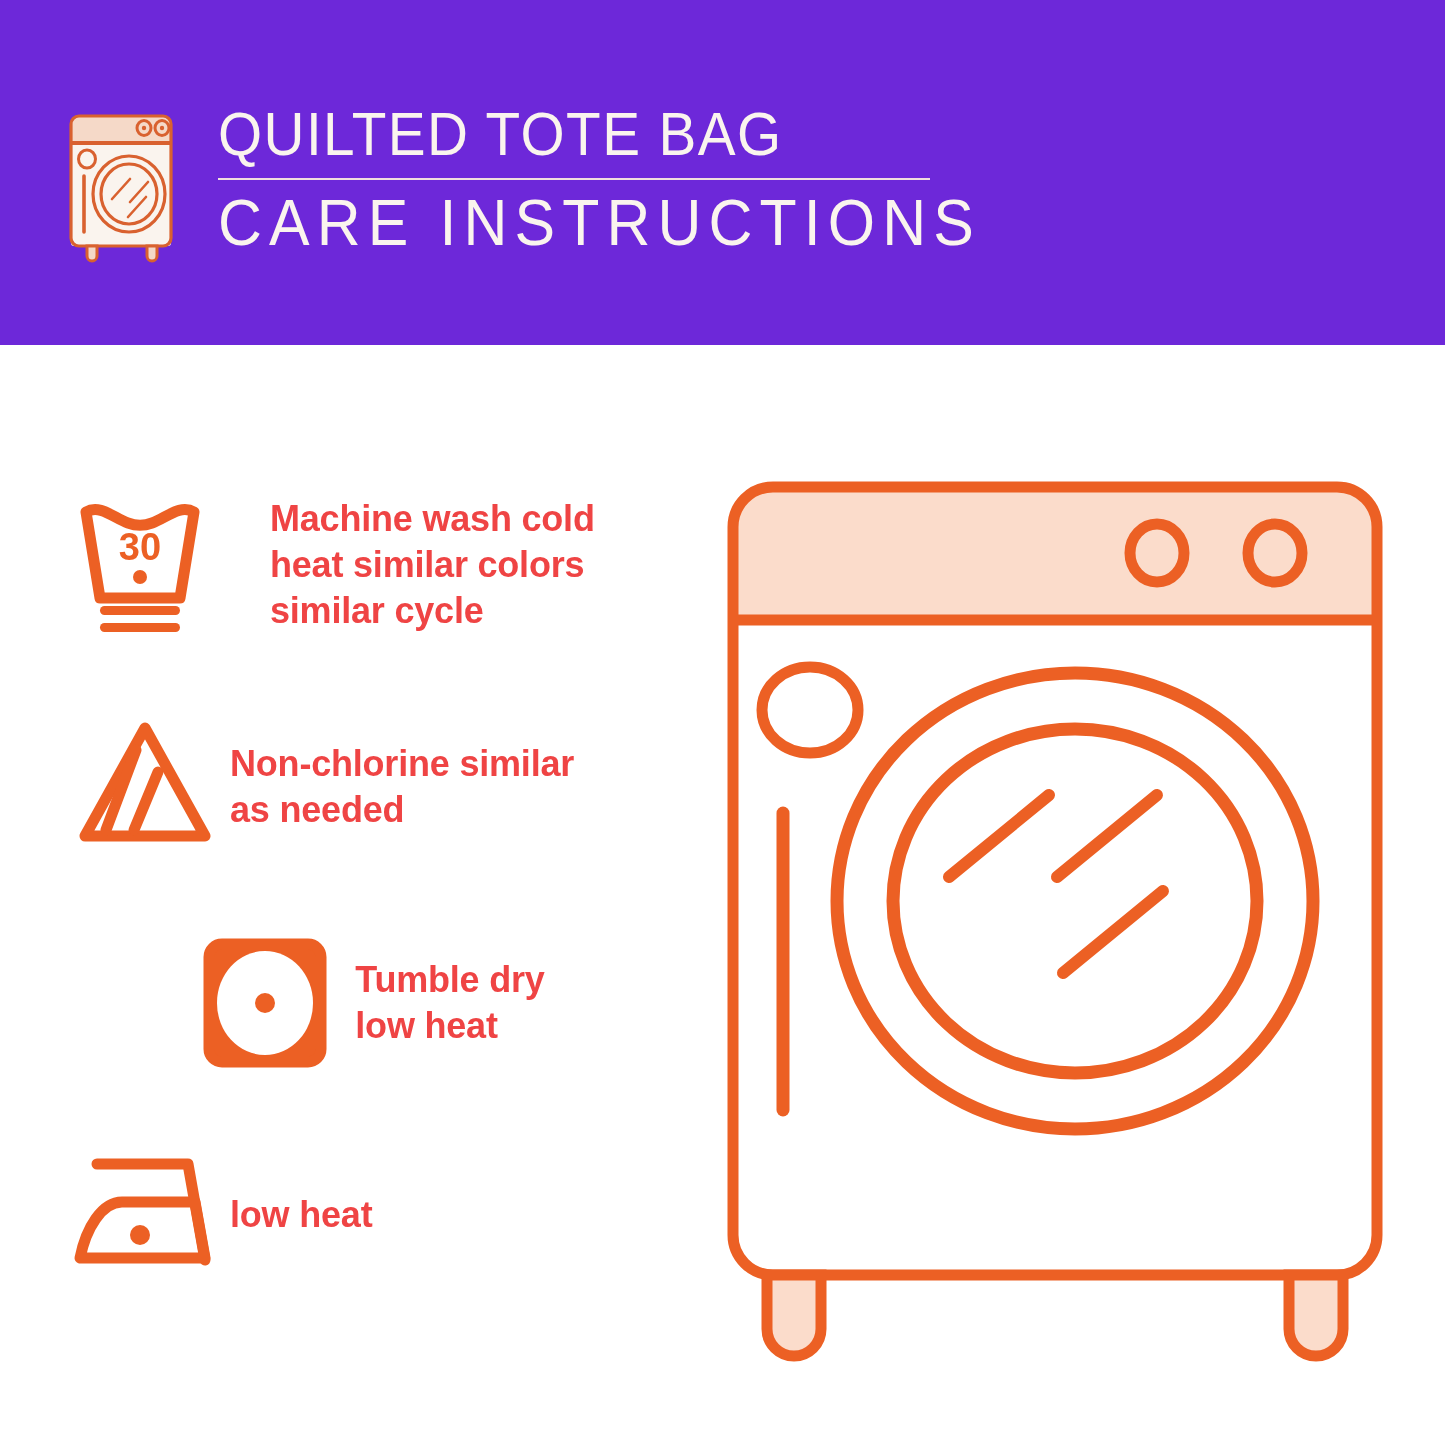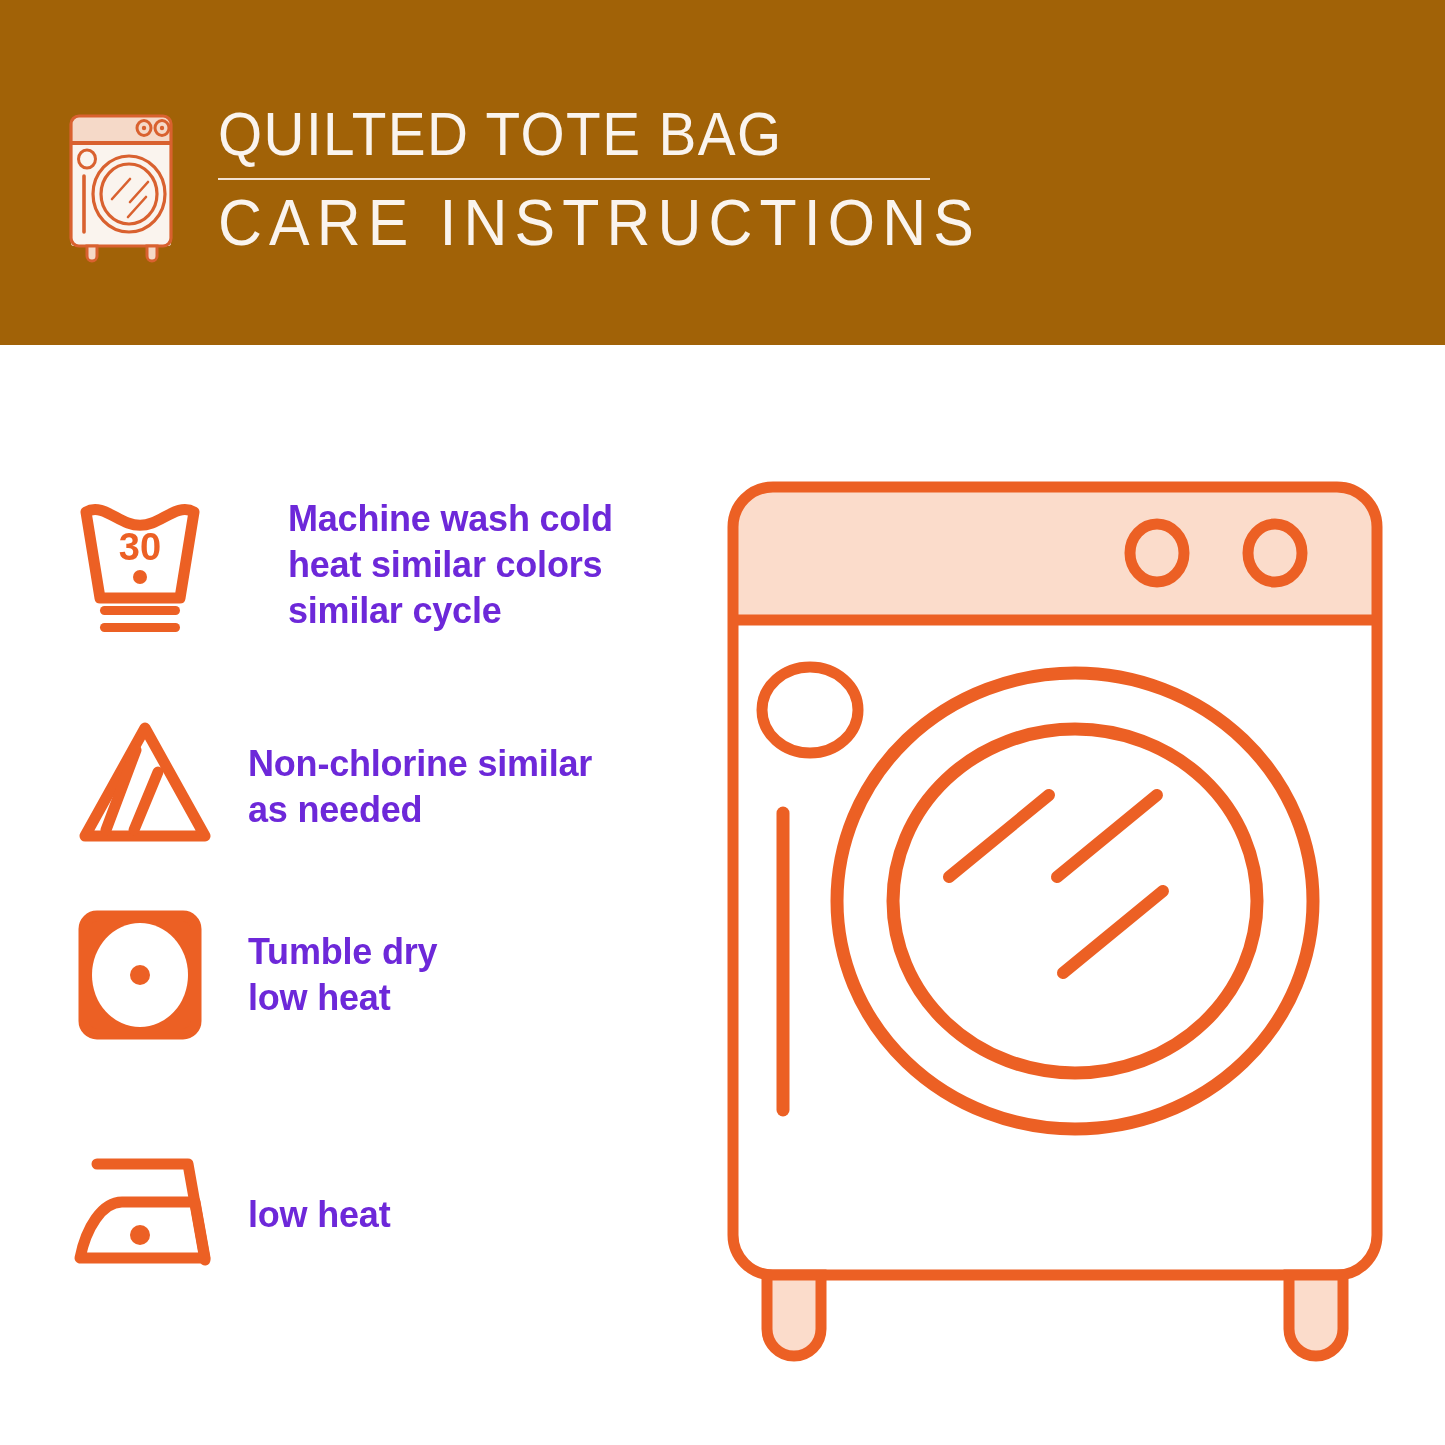--- a/index.html
+++ b/index.html
@@ -15,21 +15,21 @@
     position: relative;
   }
 
   
   .header {
     position: absolute;
     left: 0;
     top: 0;
     width: 1445px;
     height: 345px;
-    background: #a16207;
+    background: #6d28d9;
     box-sizing: border-box;
   }
   .header-inner {
     position: absolute;
     left: 62px;
     top: 100px;
     display: flex;
     align-items: flex-start;
   }
   .header-icon {
@@ -90,32 +90,31 @@
   }
   .care-row .sym {
     flex: 0 0 auto;
     width: 160px;
     height: 160px;
     display: flex;
     align-items: center;
     justify-content: flex-start;
   }
   .care-row .txt {
-    color: #6d28d9;
+    color: #ef4444;
     font-size: 36px;
     line-height: 1.28;
     font-weight: 700;
     letter-spacing: -0.2px;
     font-family: "Liberation Sans", sans-serif;
-    margin-left: 18px;
   }
 
   #row-wash   { top: 140px; gap: 40px; }
   #row-bleach { top: 362px; }
-  #row-dry    { top: 550px; }
+  #row-dry    { top: 578px; justify-content: center; }
   #row-iron   { top: 790px; }
 
   
   .washer-wrap {
     position: absolute;
     left: 705px;
     top: 465px;
     width: 700px;
     height: 910px;
   }

